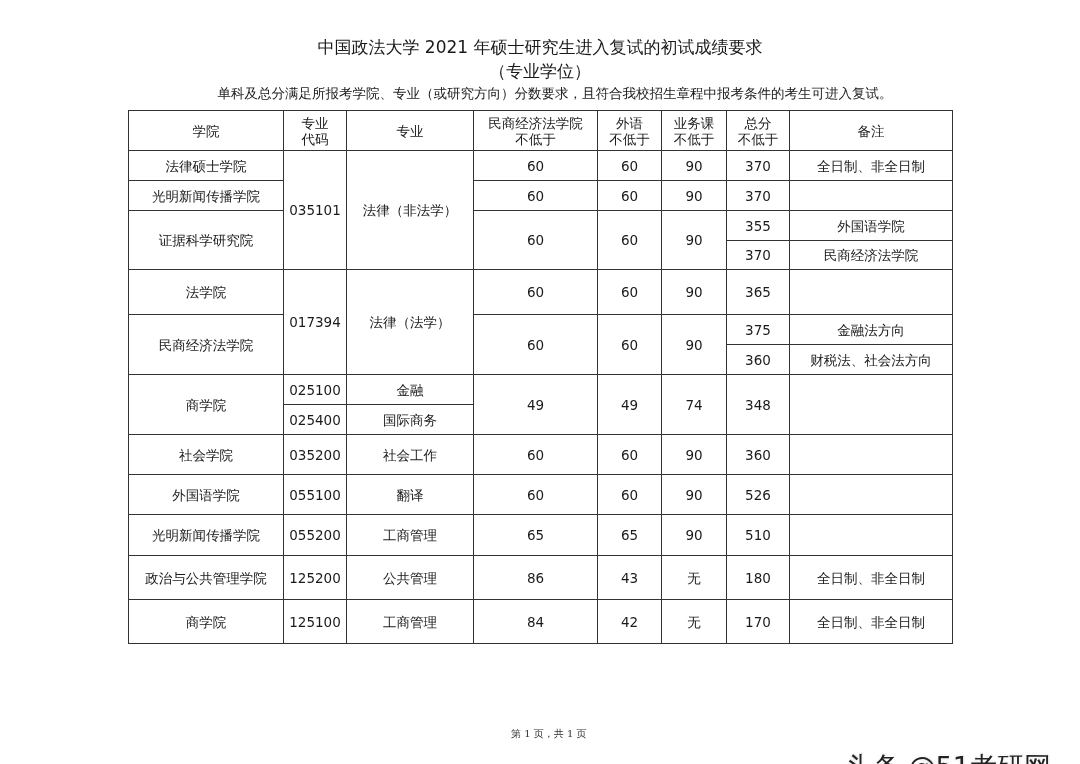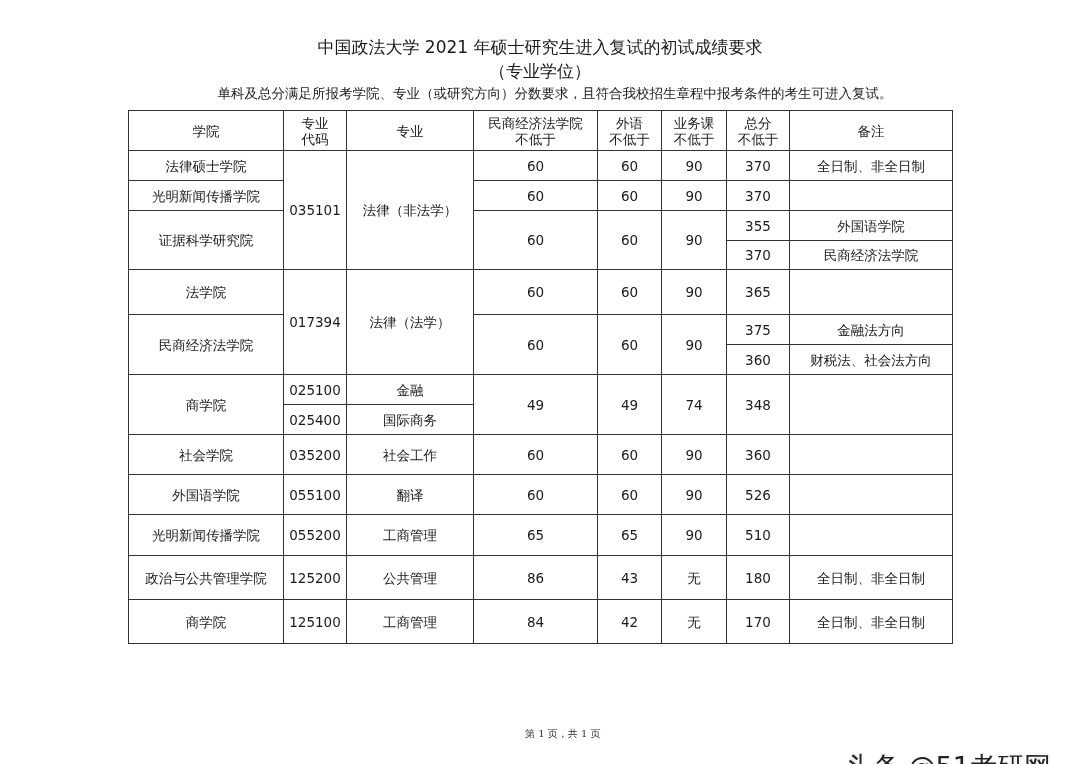--- a/index.html
+++ b/index.html
@@ -6,21 +6,21 @@
   body { width:1080px; height:764px; position:relative; overflow:hidden;
          font-family:"DejaVu Sans", "Liberation Sans", sans-serif; color:#1a1a1a; }
   .title { position:absolute; left:0; width:1080px; text-align:center; font-size:17px; }
   .t1 { top:36px; }
   .t2 { top:60px; }
   .note { position:absolute; top:85px; left:0; width:1080px; text-align:center; font-size:13.5px; padding-left:30px; box-sizing:border-box; }
   table { position:absolute; left:128px; top:110px; border-collapse:collapse; table-layout:fixed; font-size:13.5px; }
   td, th { border:1px solid #333; text-align:center; vertical-align:middle; padding:0; font-weight:normal; line-height:16px; }
   table { border:1px solid #c2410c; }
   th { height:39px; }
-  .footer { position:absolute; top:727px; left:525px; font-size:10px; color:#333; font-family:"DejaVu Serif", serif; }
+  .footer { position:absolute; top:727px; left:511px; font-size:10px; color:#333; font-family:"DejaVu Serif", serif; }
   .watermark { position:absolute; top:710px; left:846px; font-size:27px; color:#222; letter-spacing:0px;
                text-shadow: 1px 1px 0 #fff, -1px -1px 0 #fff, 0 0 2px #888; margin-top: 39px; }
 </style>
 </head>
 <body>
 
 <div class="title t1">中国政法大学 2021 年硕士研究生进入复试的初试成绩要求</div>
 <div class="title t2">（专业学位）</div>
 <div class="note">单科及总分满足所报考学院、专业（或研究方向）分数要求，且符合我校招生章程中报考条件的考生可进入复试。</div>
 

